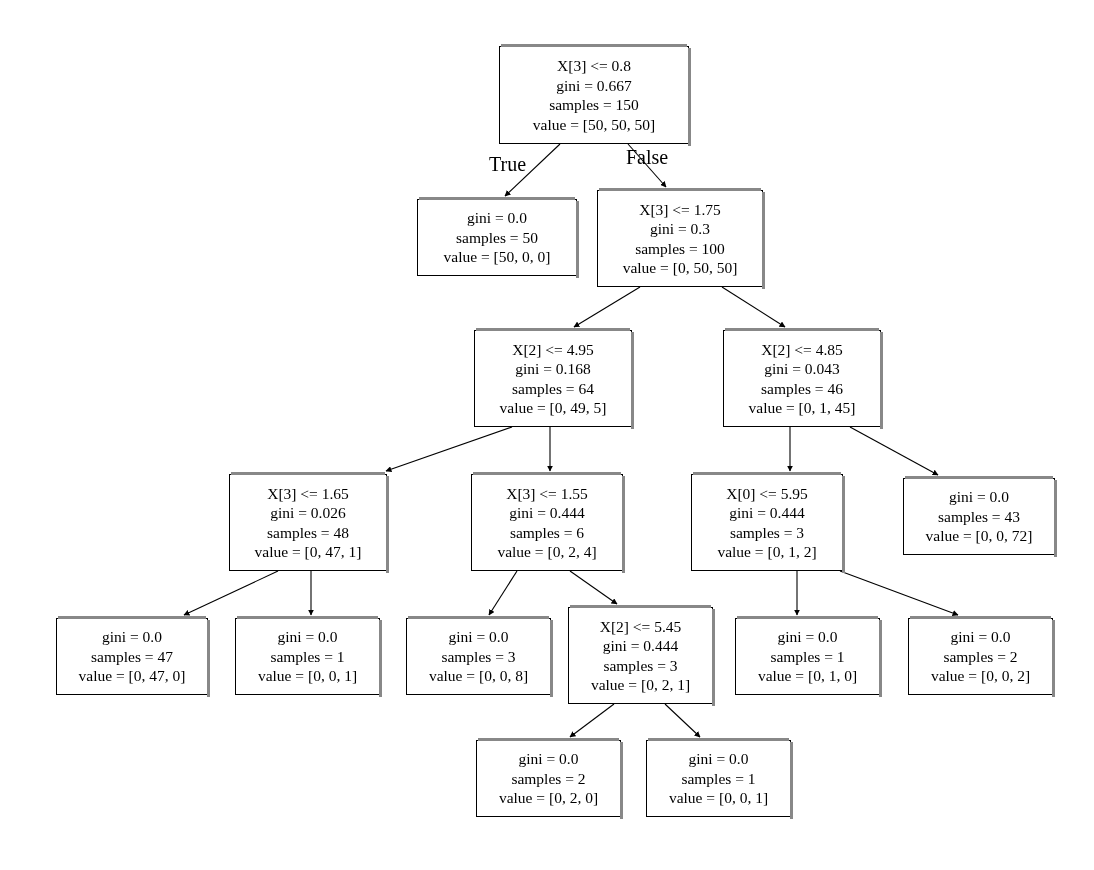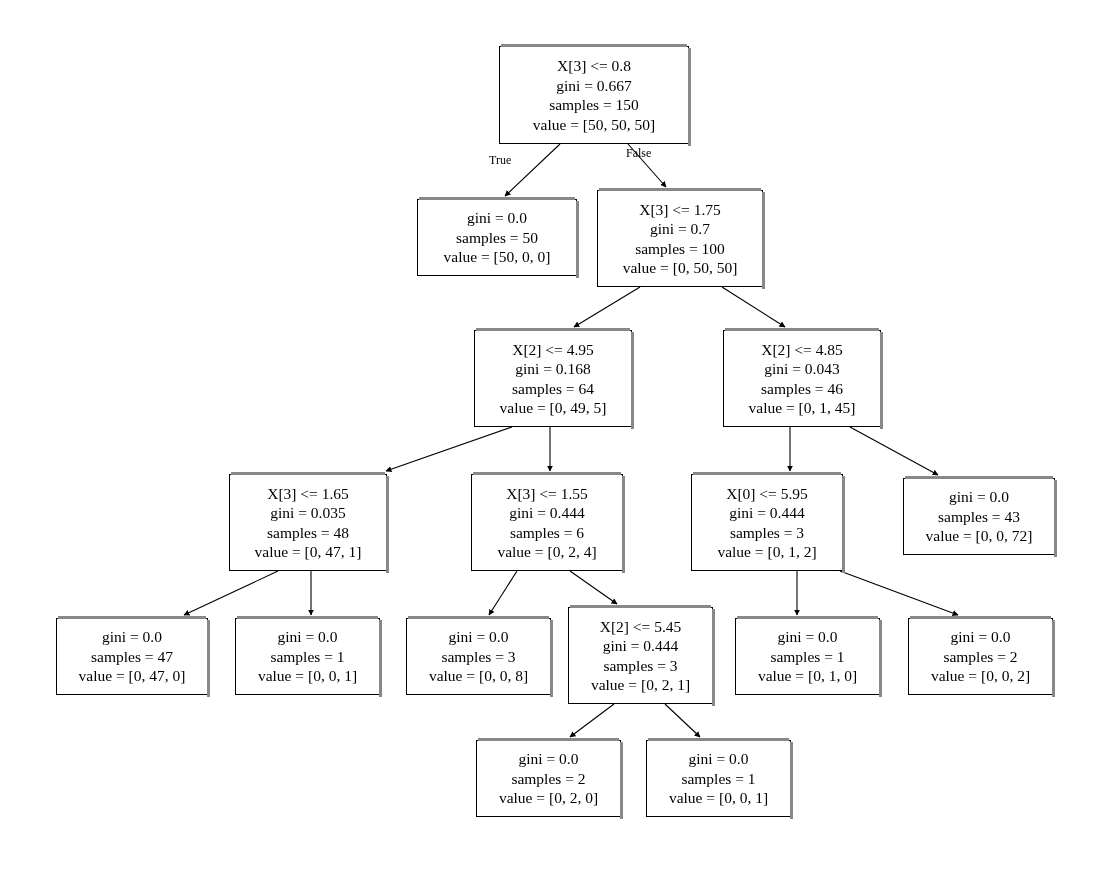--- a/index.html
+++ b/index.html
@@ -57,21 +57,21 @@
     width: 3px;
     background: #888888;
   }
   .node .line {
     display: block;
     text-align: left;
   }
   .edge-label {
     position: absolute;
     font-family: "Liberation Serif", "DejaVu Serif", serif;
-    font-size: 12px;
+    font-size: 20px;
     color: #000000;
     z-index: 3;
     white-space: nowrap;
   }
 </style>
 </head>
 <body>
 
 <div id="canvas">
 
@@ -108,39 +108,39 @@
         <span class="line">samples = 150</span>
         <span class="line">value = [50, 50, 50]</span>
       </div>
       <div class="node" style="left: 417px; top: 199px; width: 160px; height: 77px;">
         <span class="line">gini = 0.0</span>
         <span class="line">samples = 50</span>
         <span class="line">value = [50, 0, 0]</span>
       </div>
       <div class="node" style="left: 597px; top: 190px; width: 166px; height: 97px;">
         <span class="line">X[3] &lt;= 1.75</span>
-        <span class="line">gini = 0.7</span>
+        <span class="line">gini = 0.3</span>
         <span class="line">samples = 100</span>
         <span class="line">value = [0, 50, 50]</span>
       </div>
       <div class="node" style="left: 474px; top: 330px; width: 158px; height: 97px;">
         <span class="line">X[2] &lt;= 4.95</span>
         <span class="line">gini = 0.168</span>
         <span class="line">samples = 64</span>
         <span class="line">value = [0, 49, 5]</span>
       </div>
       <div class="node" style="left: 723px; top: 330px; width: 158px; height: 97px;">
         <span class="line">X[2] &lt;= 4.85</span>
         <span class="line">gini = 0.043</span>
         <span class="line">samples = 46</span>
         <span class="line">value = [0, 1, 45]</span>
       </div>
       <div class="node" style="left: 229px; top: 474px; width: 158px; height: 97px;">
         <span class="line">X[3] &lt;= 1.65</span>
-        <span class="line">gini = 0.035</span>
+        <span class="line">gini = 0.026</span>
         <span class="line">samples = 48</span>
         <span class="line">value = [0, 47, 1]</span>
       </div>
       <div class="node" style="left: 471px; top: 474px; width: 152px; height: 97px;">
         <span class="line">X[3] &lt;= 1.55</span>
         <span class="line">gini = 0.444</span>
         <span class="line">samples = 6</span>
         <span class="line">value = [0, 2, 4]</span>
       </div>
       <div class="node" style="left: 691px; top: 474px; width: 152px; height: 97px;">

